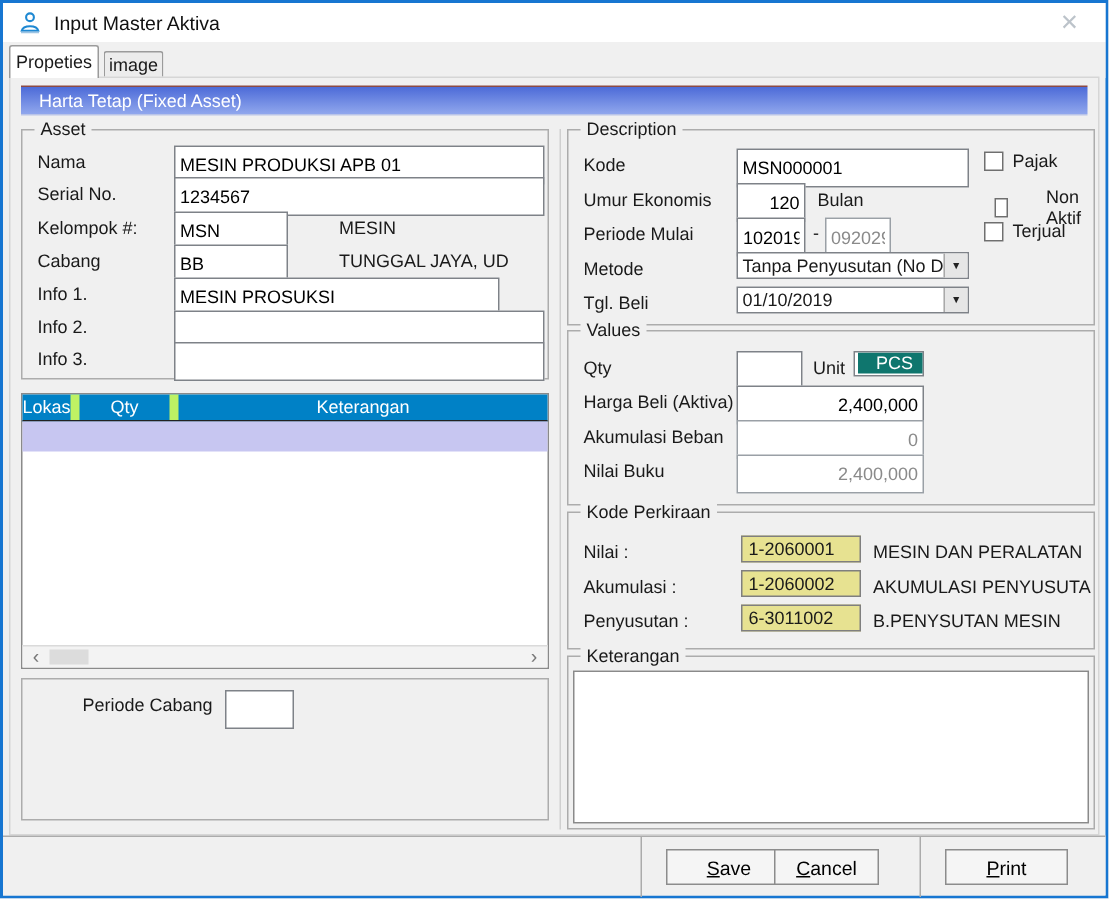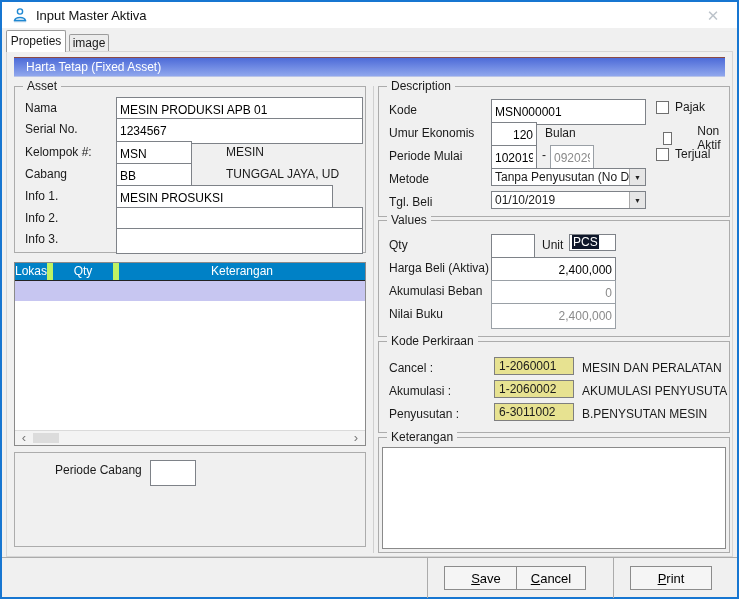--- a/index.html
+++ b/index.html
@@ -65,21 +65,21 @@
   .hscroll { position:absolute; left:0; bottom:0; width:100%; height:15px; background:#F3F3F3;
              border-top:1px solid #DADADA; }
   .hs-arrow { position:absolute; top:0; width:14px; height:14px; color:#777;
               font-size:13px; line-height:13px; text-align:center; }
   .hs-left { left:2px; } .hs-right { right:2px; }
   .hs-thumb { position:absolute; left:18px; top:2px; width:26px; height:10px; background:#DCDCDC; }
 
   
   .fake-input { position:absolute; border:1px solid #7E8288; background:#fff; height:17px;
                 font-size:12px; line-height:15px; padding:0 2px; overflow:hidden; }
-  .sel { background:#0f172a; color:#fff; padding:0 1px; }
+  .sel { background:#0f766e; color:#fff; padding:0 12px; }
 
   
   .code-box { position:absolute; width:80px; height:18px; border:1px solid #7F7F7F;
               background:#E7E291; font-size:12px; line-height:16px; padding-left:4px; }
   .code-desc { position:absolute; font-size:12px; white-space:nowrap; overflow:hidden; }
 
   
   .memo { position:absolute; left:3px; top:9px; width:344px; height:102px;
           border:1px solid #8A8A8A; background:#fff; resize:none; outline:none;
           font-family:"Liberation Sans",sans-serif; font-size:12px; }
@@ -209,21 +209,21 @@
     <span class="lbl" style="left:10px; top:40px;">Harga Beli (Aktiva)</span>
     <input class="txt num" style="left: 112px; top: 36px; width: 125px;" value="2,400,000">
     <span class="lbl" style="left:10px; top:63px;">Akumulasi Beban</span>
     <input class="txt num dis" style="left: 112px; top: 59px; width: 125px;" value="0">
     <span class="lbl" style="left:10px; top:86px;">Nilai Buku</span>
     <input class="txt num dis" style="left: 112px; top: 82px; width: 125px;" value="2,400,000">
   </div>
 
   <div class="group" style="left:376px; top:339px; width:352px; height:92px;">
     <span class="legend">Kode Perkiraan</span>
-    <span class="lbl" style="left:10px; top:19px;">Cancel :</span>
+    <span class="lbl" style="left:10px; top:19px;">Nilai :</span>
     <div class="code-box" style="left:115px; top:15px;">1-2060001</div>
     <span class="code-desc" style="left:203px; top:19px; width:142px;">MESIN DAN PERALATAN</span>
     <span class="lbl" style="left:10px; top:42px;">Akumulasi :</span>
     <div class="code-box" style="left:115px; top:38px;">1-2060002</div>
     <span class="code-desc" style="left:203px; top:42px; width:146px;">AKUMULASI PENYUSUTAN MESIN</span>
     <span class="lbl" style="left:10px; top:65px;">Penyusutan :</span>
     <div class="code-box" style="left:115px; top:61px;">6-3011002</div>
     <span class="code-desc" style="left:203px; top:65px; width:142px;">B.PENYSUTAN MESIN</span>
   </div>
 

